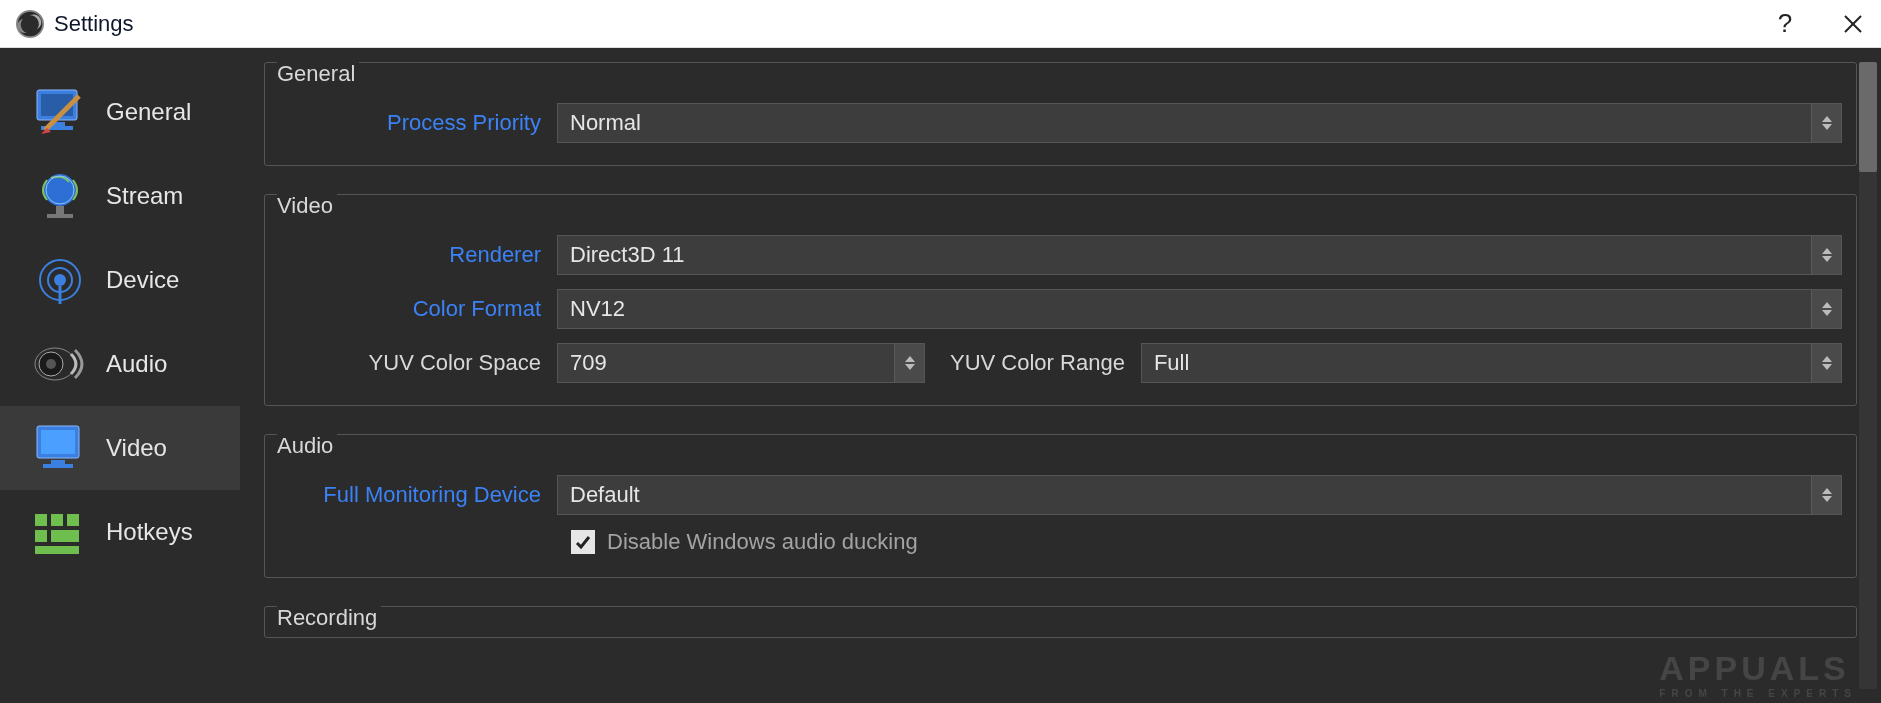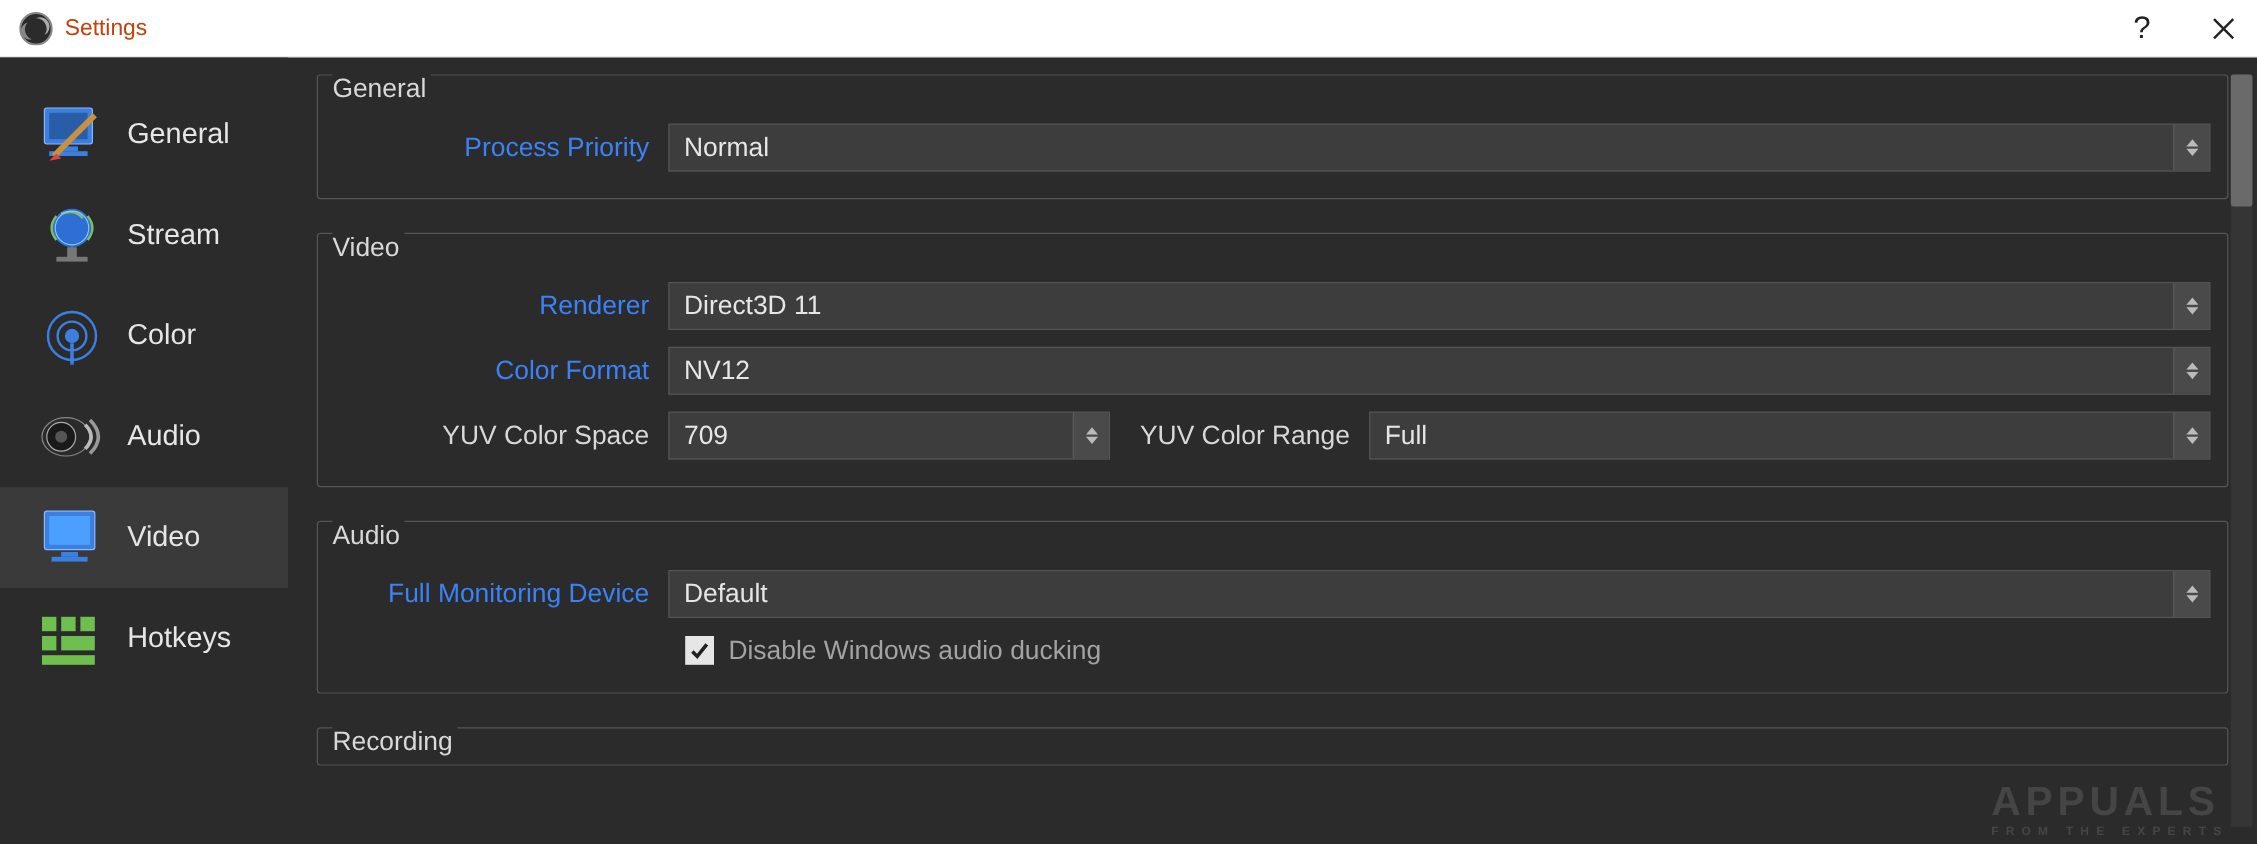--- a/index.html
+++ b/index.html
@@ -1,21 +1,21 @@
 <!DOCTYPE html>
 <html><head>
 <meta charset="utf-8">
 <style>
   * { box-sizing: border-box; margin: 0; padding: 0; font-family: "Segoe UI", Arial, sans-serif; }
   body { background: #2b2b2b; width: 1881px; height: 703px; overflow: hidden; color: #d8d8d8; }
   
   
   .titlebar { height: 48px; background: #ffffff; display: flex; align-items: center; padding: 0 8px; border-bottom: 1px solid #ddd; }
   .titlebar .app-icon { width: 28px; height: 28px; margin: 0 10px 0 8px; }
-  .titlebar .title { font-size: 19px; color: #c2410c; flex: 1; }
+  .titlebar .title { font-size: 22px; color: #0f172a; flex: 1; }
   .titlebar .controls { display: flex; gap: 28px; align-items: center; }
   .titlebar .ctrl { width: 40px; height: 40px; display: flex; align-items: center; justify-content: center; font-size: 24px; color: #222; }
   
   
   .main { display: flex; height: calc(100% - 48px); background: #2b2b2b; }
   
   
   .sidebar { width: 240px; background: #2b2b2b; padding-top: 22px; display: flex; flex-direction: column; }
   .side-item { display: flex; align-items: center; height: 84px; padding-left: 28px; color: #e6e6e6; font-size: 24px; cursor: pointer; }
   .side-item.selected { background: #3a3a3a; }
@@ -108,21 +108,21 @@
     </div>
     <div class="side-item">
       <span class="side-icon">
         <svg width="58" height="52" viewBox="0 0 58 52">
           <circle cx="29" cy="26" r="6" fill="#3b7fe0"></circle>
           <circle cx="29" cy="26" r="12" fill="none" stroke="#3b7fe0" stroke-width="2"></circle>
           <circle cx="29" cy="26" r="20" fill="none" stroke="#3b7fe0" stroke-width="2"></circle>
           <line x1="29" y1="32" x2="29" y2="50" stroke="#3b7fe0" stroke-width="3"></line>
         </svg>
       </span>
-      <span>Color</span>
+      <span>Device</span>
     </div>
     <div class="side-item">
       <span class="side-icon">
         <svg width="58" height="52" viewBox="0 0 58 52">
           <ellipse cx="24" cy="26" rx="20" ry="16" fill="#2a2a2a" stroke="#888"></ellipse>
           <ellipse cx="20" cy="26" rx="12" ry="12" fill="#1a1a1a" stroke="#aaa"></ellipse>
           <circle cx="20" cy="26" r="5" fill="#555"></circle>
           <path d="M40 16 Q50 26 40 36" stroke="#bbb" stroke-width="3" fill="none"></path>
           <path d="M44 12 Q58 26 44 40" stroke="#999" stroke-width="3" fill="none"></path>
         </svg>

